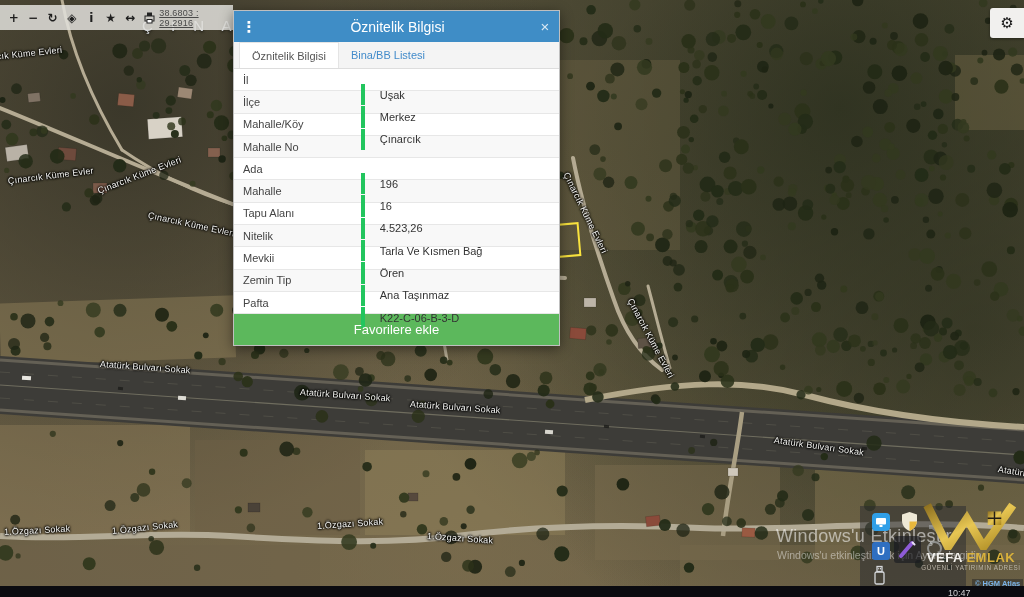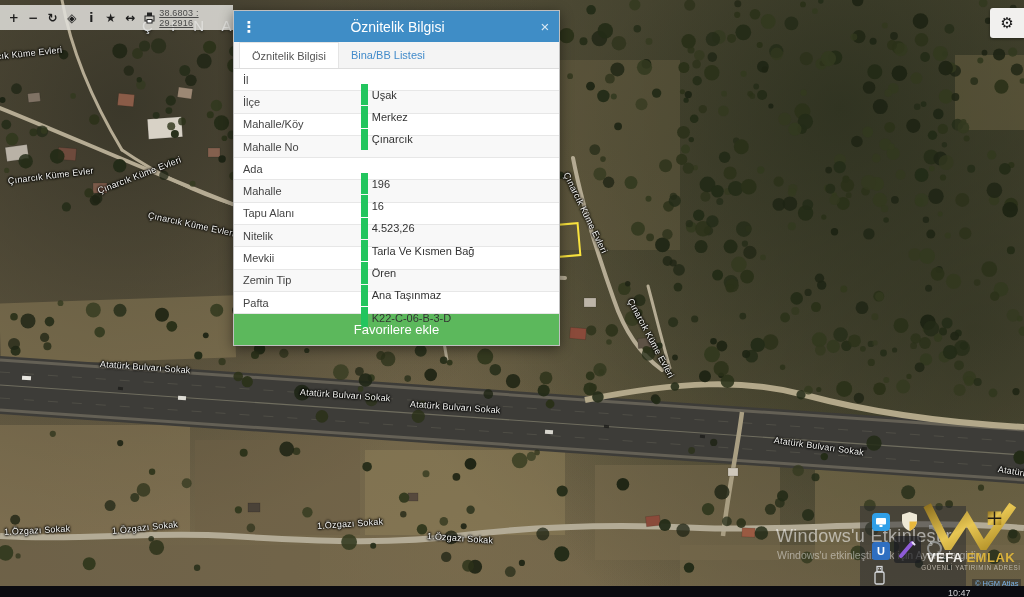--- a/index.html
+++ b/index.html
@@ -42,42 +42,42 @@
   .mtitle{flex:1;text-align:center;font-size:14px;}
   .mclose{width:28px;text-align:center;font-size:15px;color:rgba(255,255,255,.8);cursor:pointer;line-height:31px;}
   .tabs{height:26px;background:#f4f4f4;border-bottom:1px solid #ddd;display:flex;align-items:stretch;padding-left:5px;}
   .tab{display:flex;align-items:center;padding:0 12px;font-size:11px;cursor:pointer;}
   .tab.active{background:#fff;color:#555;border:1px solid #e4e4e4;border-bottom:none;}
   .tab.inactive{color:#428bca;}
   .ttable{width:100%;}
   .trow{display:flex;height:22.3px;box-sizing:border-box;border-bottom:1px solid #e7e7e7;align-items:center;font-size:11px;}
   .trow:nth-child(even){background:#f8f8f8;}
   .tlabel{width:39%;padding-left:9px;color:#444;box-sizing:border-box;}
-  .tvalue{flex:1;padding-left:4px;color:#333;border-left:7px solid #22c55e;height:100%;display:flex;align-items:center;box-sizing:border-box;margin-top:30px;}
+  .tvalue{flex:1;padding-left:15px;color:#333;border-left:4px solid #22c55e;height:100%;display:flex;align-items:center;box-sizing:border-box;margin-top:30px;}
   .favbtn{display:block;width:100%;height:31px;border:none;background:#5cb85c;color:#fff;
     font-size:13px;cursor:pointer;font-family:inherit;}
   
   .act-title{position:absolute;left:776px;top:526px;z-index:25;font-size:18px;font-weight:400;
     color:rgba(255,255,255,.55);letter-spacing:.3px;}
   .act-sub{position:absolute;left:777px;top:549px;z-index:25;font-size:10.5px;color:rgba(255,255,255,.45);}
   .tray-panel{position:absolute;left:860px;top:506px;width:106px;height:91px;z-index:24;background:rgba(38,40,46,.5);}
   .tray{position:absolute;z-index:26;cursor:pointer;}
   .ti-app{width:18px;height:18px;border-radius:4px;background:#2f9fe8;display:flex;align-items:center;justify-content:center;}
   .ti-u{width:18px;height:18px;border-radius:3px;background:#2f6fc1;color:#fff;font-size:11px;font-weight:700;
     display:flex;align-items:center;justify-content:center;}
   .ti-tile{width:27px;height:27px;border-radius:3px;background:rgba(25,26,32,.65);display:flex;align-items:center;justify-content:center;}
   .ti-circle{width:15px;height:15px;border-radius:50%;border:2px solid rgba(200,205,210,.55);box-sizing:border-box;}
   .logo{position:absolute;left:918px;top:502px;width:106px;z-index:27;text-align:center;}
   .logo-text{position:absolute;left:918px;top:550px;width:106px;z-index:27;text-align:center;
     font-size:13px;font-weight:700;letter-spacing:.5px;}
   .logo-text .v{color:#f5f3ee;} .logo-text .e{color:#d9b13b;}
   .logo-tag{position:absolute;left:914px;top:564px;width:114px;z-index:27;text-align:center;
     font-size:6.3px;color:#b9b3a6;letter-spacing:.6px;}
   .attrib{position:absolute;left:972px;top:579px;z-index:28;font-size:7.5px;color:#7ab3e8;
-    background:rgba(10,15,25,.35);padding:0 3px;cursor:pointer;}
+    background:rgba(10,15,25,.35);padding:0 3px;cursor:pointer;font-weight:bold;}
   .bottombar{position:absolute;left:0;top:586px;width:1024px;height:11px;background:#0b0b10;z-index:40;}
   .clock{position:absolute;left:948px;top:588px;z-index:41;font-size:9px;color:#cfd0d2;}
 </style>
 </head>
 <body>
 
 <div id="stage">
 
   <div class="map">
     <svg class="decor" width="1024" height="597" viewBox="0 0 1024 597">

